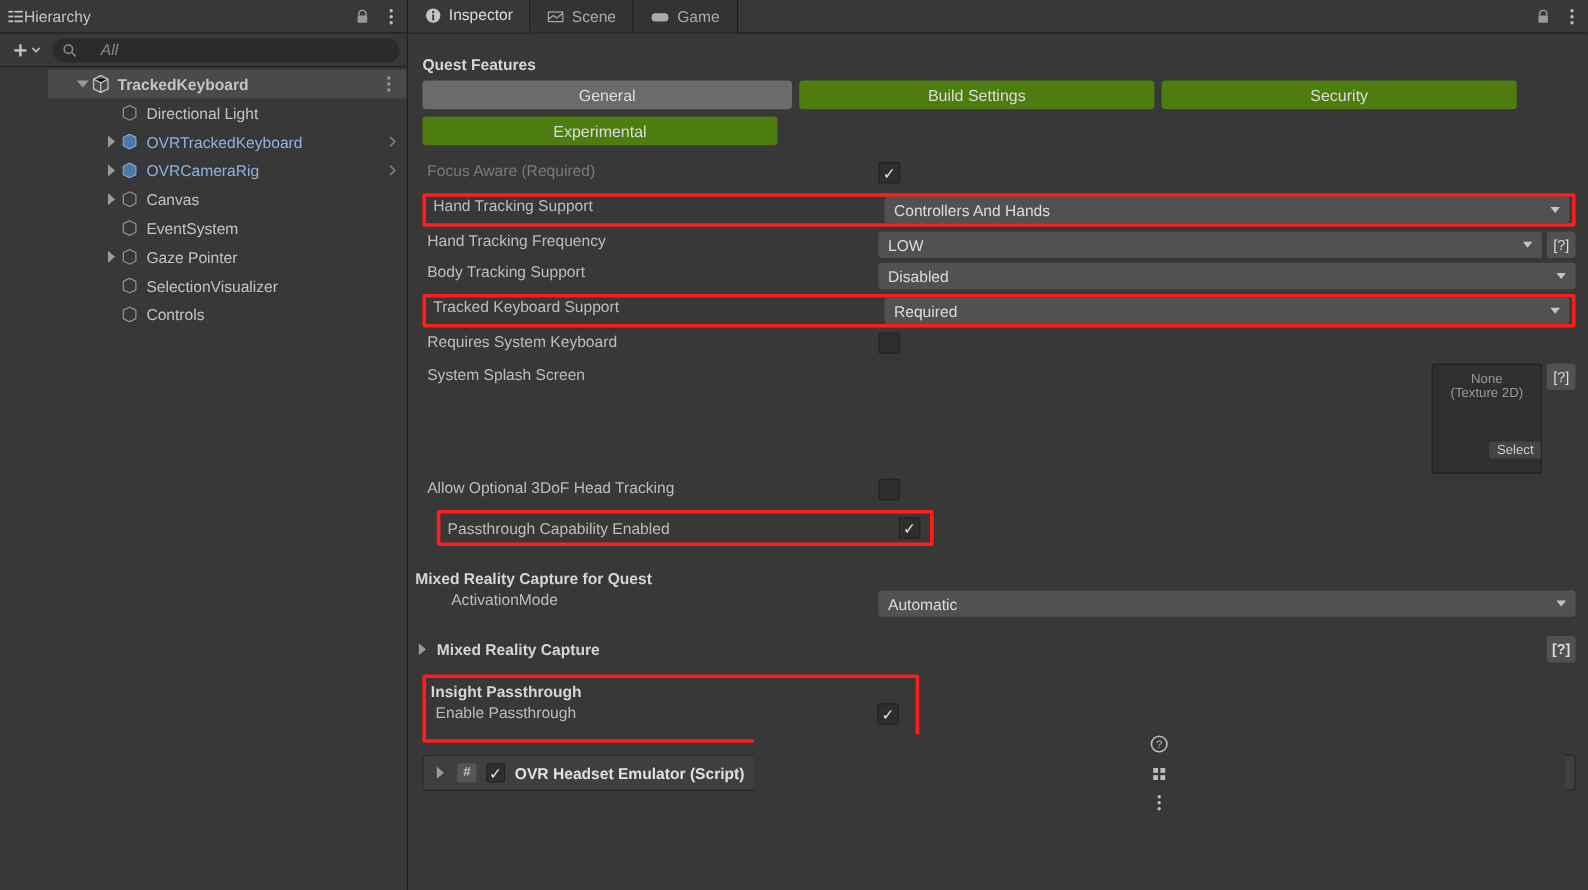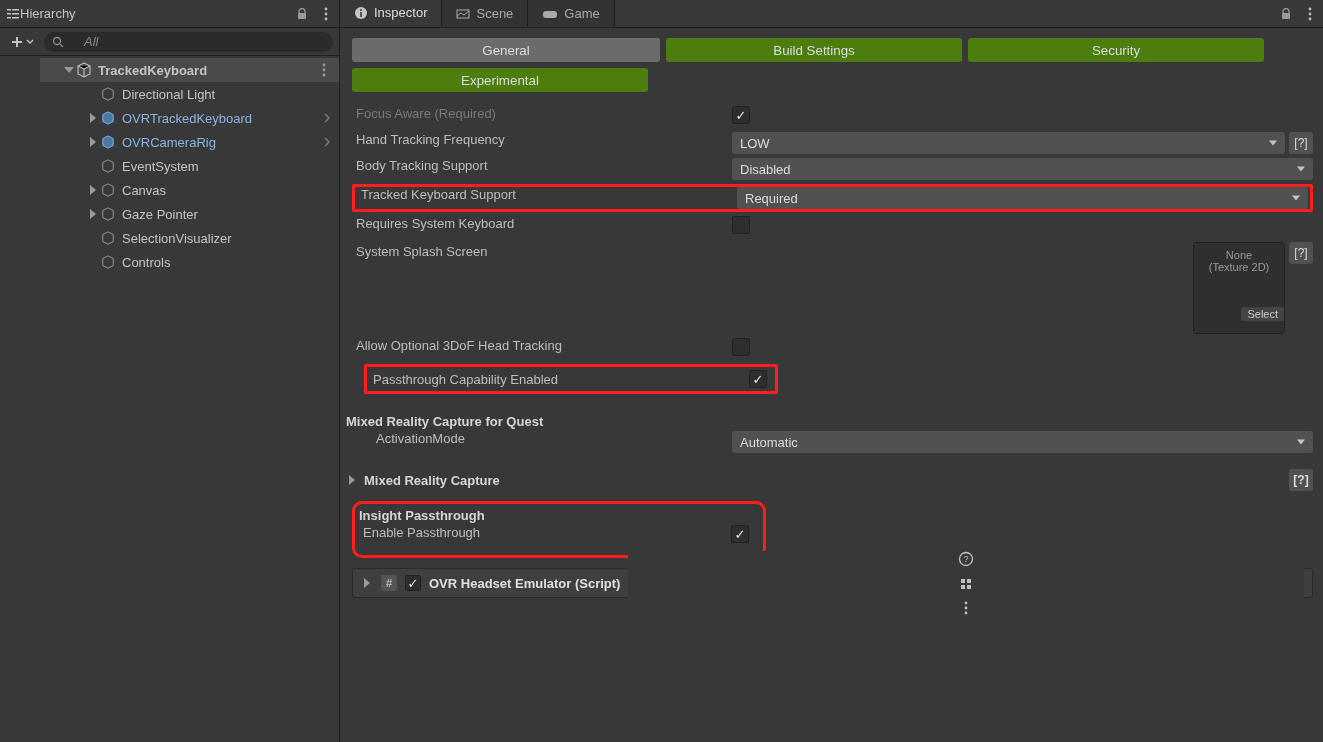--- a/index.html
+++ b/index.html
@@ -196,41 +196,41 @@
             </span>
         <span class="prefab">OVRCameraRig</span>
           </span>
         <span class="row-right">
             <svg width="8" height="10" viewBox="0 0 8 10">
               <path d="M2 1l4 4-4 4" stroke="#7a7a7a" stroke-width="1.5" fill="none"></path>
             </svg>
           </span>
       </div>
       <div class="tree-row indent2">
+        <span class="toggle">
+            <span class="tri"></span>
+          </span>
+        <span class="cubewrap">
+            <span class="cube">
+              <svg width="14" height="14" viewBox="0 0 16 16">
+                <path d="M8 1l6 3v8l-6 3-6-3V4z" fill="none" stroke="#9a9a9a" stroke-width="1.1"></path>
+              </svg>
+            </span>
+        <span>Canvas</span>
+          </span>
+      </div>
+      <div class="tree-row indent2">
         <span class="toggle"></span>
         <span class="cubewrap">
             <span class="cube">
               <svg width="14" height="14" viewBox="0 0 16 16">
                 <path d="M8 1l6 3v8l-6 3-6-3V4z" fill="none" stroke="#9a9a9a" stroke-width="1.1"></path>
               </svg>
             </span>
         <span>EventSystem</span>
-          </span>
-      </div>
-      <div class="tree-row indent2">
-        <span class="toggle">
-            <span class="tri"></span>
-          </span>
-        <span class="cubewrap">
-            <span class="cube">
-              <svg width="14" height="14" viewBox="0 0 16 16">
-                <path d="M8 1l6 3v8l-6 3-6-3V4z" fill="none" stroke="#9a9a9a" stroke-width="1.1"></path>
-              </svg>
-            </span>
-        <span>Canvas</span>
           </span>
       </div>
       <div class="tree-row indent2">
         <span class="toggle">
             <span class="tri"></span>
           </span>
         <span class="cubewrap">
             <span class="cube">
               <svg width="14" height="14" viewBox="0 0 16 16">
                 <path d="M8 1l6 3v8l-6 3-6-3V4z" fill="none" stroke="#9a9a9a" stroke-width="1.1"></path>
@@ -304,39 +304,48 @@
         <svg width="4" height="14" viewBox="0 0 4 14">
             <circle cx="2" cy="2" r="1.4" fill="#bbb"></circle>
             <circle cx="2" cy="7" r="1.4" fill="#bbb"></circle>
             <circle cx="2" cy="12" r="1.4" fill="#bbb"></circle>
           </svg>
       </span>
     </div>
 
     <div class="inspector-body">
       <div style="height:10px;"></div>
+      <div class="section-title">Quest Features</div>
 
       <div class="button-row">
         <button class="ubtn tab-general selected">General</button>
         <button class="ubtn tab-build">Build Settings</button>
         <button class="ubtn tab-security">Security</button>
       </div>
       <div class="button-row">
         <button class="ubtn tab-exp">Experimental</button>
       </div>
 
       <div style="height:12px;"></div>
 
       <div class="prop-row">
         <div class="prop-label disabled">Focus Aware (Required)</div>
         <div class="prop-value">
             <span class="cbx checked"></span>
           </div>
       </div>
 
+      <div class="prop-row hl" style="margin:2px 0;">
+        <div class="prop-label">Hand Tracking Support</div>
+        <div class="prop-value">
+          <div class="dd">
+              <span>Controllers And Hands</span>
+            </div>
+        </div>
+      </div>
 
       <div class="prop-row">
         <div class="prop-label">Hand Tracking Frequency</div>
         <div class="prop-value">
           <div class="dd">
               <span>LOW</span>
             </div>
           <div class="help">[?]</div>
         </div>
       </div>
@@ -406,21 +415,21 @@
       
       <div class="subheader" style="margin-top:14px; margin-left:-6px;">
         <span class="foldout-arrow">
             <span class="tri"></span>
           </span>
         <span>Mixed Reality Capture</span>
         <span style="margin-left:auto;" class="help">[?]</span>
       </div>
 
       
-      <div class="hl-block" style="width:414px; margin-top:10px;border-radius:10px;">
+      <div class="hl-block" style="width:414px; margin-top:10px;">
         <div class="subheader" style="margin-top:0;">Insight Passthrough</div>
         <div class="prop-row">
           <div class="prop-label" style="width:372px;">Enable Passthrough</div>
           <span class="cbx checked"></span>
         </div>
       </div>
 
       
       <div class="comp-header">
         <span class="foldout-arrow">

